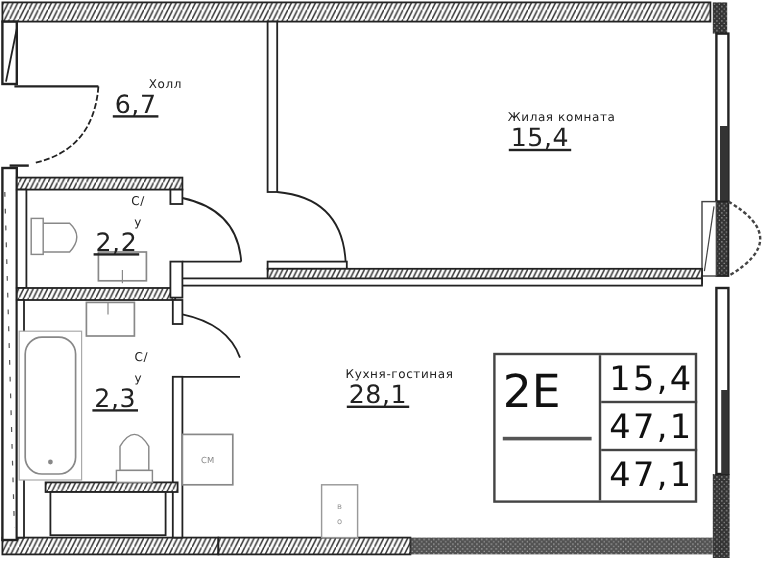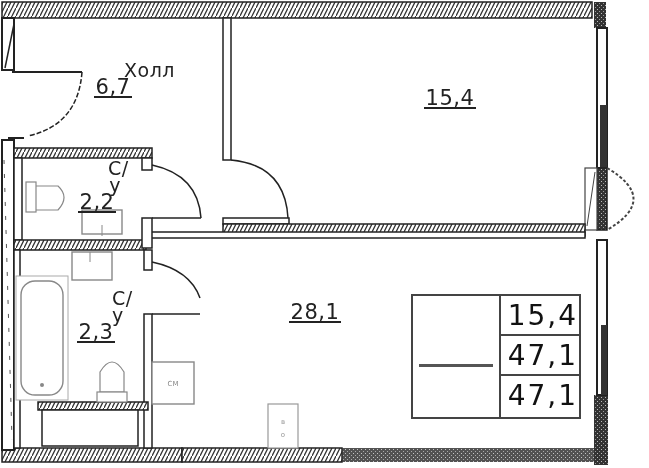--- a/index.html
+++ b/index.html
@@ -1,19 +1,19 @@
 <!DOCTYPE html>
 <html><head>
 <meta charset="utf-8">
 <style>
   html,body{margin:0;padding:0;background:#fff;}
   body{width:649px;height:468px;position:relative;overflow:hidden;font-family:"DejaVu Sans",sans-serif;}
   #plan{position:absolute;left:0;top:0;}
   .lbl{position:absolute;text-align:center;color:#222;font-family:"DejaVu Sans",sans-serif;letter-spacing:0.5px;}
-  .lbl .name{display:block;font-size:19px;line-height:17px;margin-left:36px;}
+  .lbl .name{display:block;font-size:10px;line-height:17px;margin-left:36px;}
   .lbl .area{display:inline-block;font-size:21px;line-height:17px;border-bottom:2px solid #222;padding:0 2px;}
   .box{position:absolute;left:411px;top:294px;width:170px;height:125px;border:2px solid #444;box-sizing:border-box;background:#fff;}
   .box .type{position:absolute;left:6px;top:10px;font-size:38px;line-height:40px;color:#111;font-family:"DejaVu Sans",sans-serif;}
   .box .type-line{position:absolute;left:6px;top:68px;width:74px;height:3px;background:#555;}
   .box .col{position:absolute;left:86px;top:0;width:80px;height:121px;border-left:2px solid #444;}
   .box .cell{height:40px;border-bottom:2px solid #444;box-sizing:border-box;font-size:28px;line-height:40px;text-align:right;padding-right:3px;color:#111;letter-spacing:2px;}
   .box .cell:last-child{border-bottom:none;}
 </style>
 </head>
 <body>
@@ -132,34 +132,37 @@
     <text x="283" y="424" font-size="7" fill="#999" text-anchor="middle" font-family="DejaVu Sans, sans-serif">в</text>
     <text x="283" y="437" font-size="7" fill="#999" text-anchor="middle" font-family="DejaVu Sans, sans-serif">о</text>
   </g>
 </svg>
 
 <div class="lbl" style="left:88px;top:62px;width:50px;">
   <span class="name">Холл</span>
   <span class="area">6,7</span>
 </div>
 <div class="lbl" style="left:345px;top:90px;width:210px;">
+  <span class="name">Жилая комната</span>
   <span class="area">15,4</span>
 </div>
 <div class="lbl" style="left:72px;top:160px;width:50px;">
   <span class="name">С/у</span>
   <span class="area">2,2</span>
 </div>
 <div class="lbl" style="left:76px;top:290px;width:40px;">
   <span class="name">С/у</span>
   <span class="area">2,3</span>
 </div>
 <div class="lbl" style="left:215px;top:304px;width:200px;">
+  <span class="name">Кухня-гостиная</span>
   <span class="area">28,1</span>
 </div>
 
 <div class="box">
+  <div class="type">2Е</div>
   <div class="type-line"></div>
   <div class="col">
     <div class="cell">15,4</div>
     <div class="cell">47,1</div>
     <div class="cell">47,1</div>
   </div>
 </div>
 
 </body></html>

